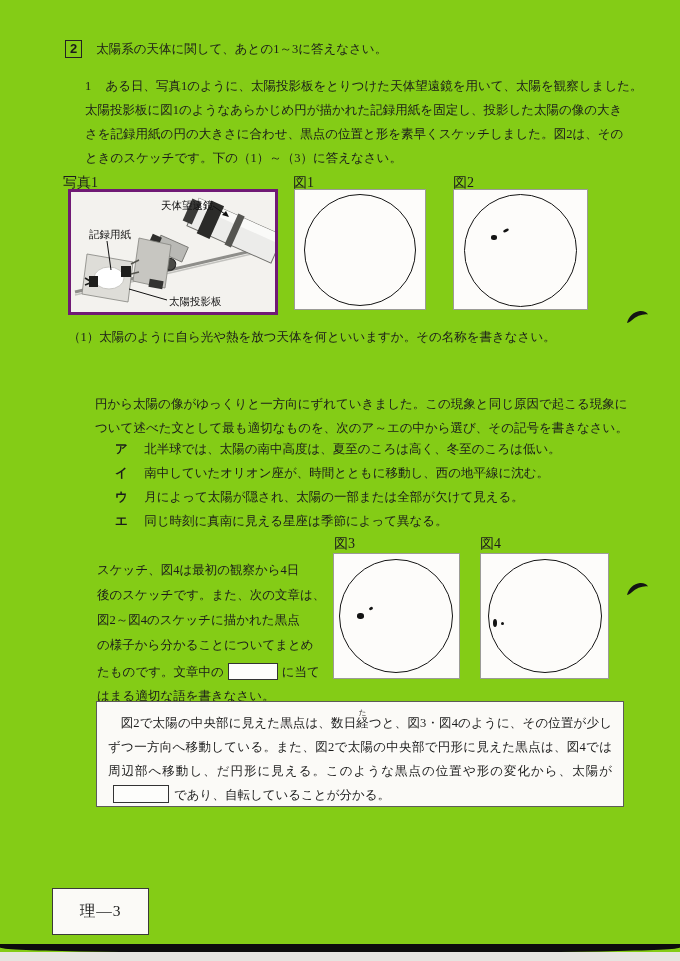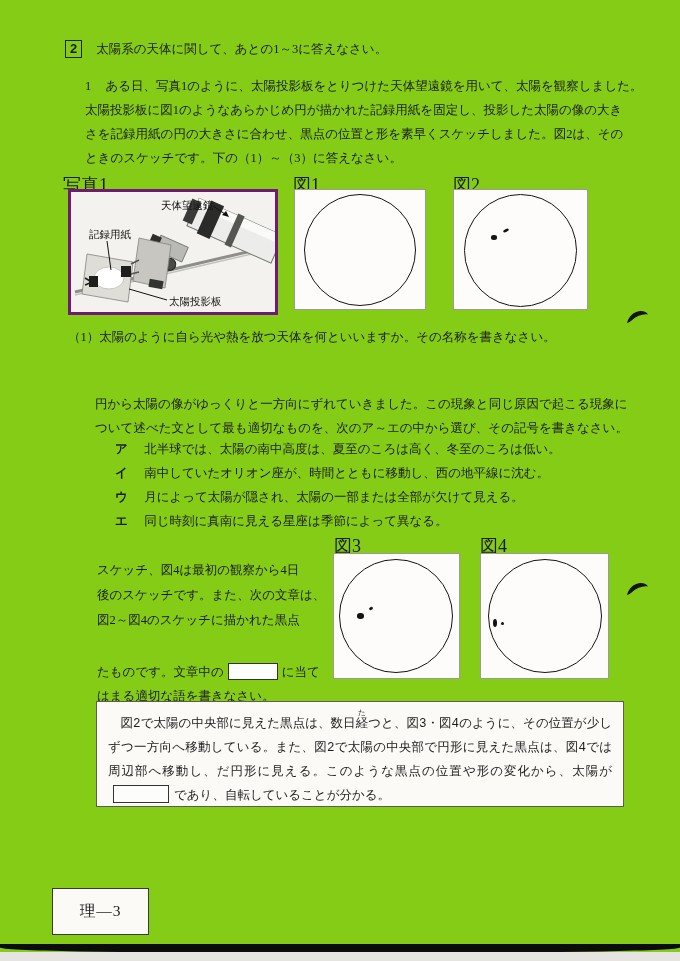--- a/index.html
+++ b/index.html
@@ -8,35 +8,35 @@
     background:#84cc16;overflow:hidden;
     font-family:"Liberation Serif","DejaVu Serif",serif;
     color:#1b1b1b;font-size:12.5px;line-height:1.2;
   }
   .abs{position:absolute;white-space:nowrap;}
   .qnum-box{
     display:inline-block;border:1.5px solid #222;width:15px;height:16px;
     text-align:center;font-weight:bold;font-size:13px;line-height:16px;
     font-family:"Liberation Sans","DejaVu Sans",sans-serif;
   }
-  .fig-label{font-size:18px;}
+  .fig-label{font-size:14px;}
   .figbox{position:absolute;border:1px solid #9b9b97;background:#fdfcfa;}
   .sun-circle{position:absolute;border:1.4px solid #141414;border-radius:50%;}
   .sunspot{position:absolute;background:#131313;}
   .opt-key{
     display:inline-block;width:26px;font-weight:bold;
     font-family:"Liberation Sans","DejaVu Sans",sans-serif;
   }
   .summary-box{
     position:absolute;left:96px;top:701px;width:526px;height:104px;
     border:1px solid #5c5c58;background:#fbfaf7;
   }
   .summary-box p{
     margin:7px 11px;line-height:24px;font-size:12.5px;
-    text-align:justify;white-space:normal;font-family:Liberation Mono, monospace;
+    text-align:justify;white-space:normal;
   }
   .blank-box{
     display:inline-block;border:1px solid #333;background:#fdfdfb;
     vertical-align:-4px;
   }
   .blank-sm{width:48px;height:15px;margin:0 4px;}
   .blank-lg{width:54px;height:16px;margin:0 5px;}
   ruby rt{font-size:7.5px;color:#1b1b1b;}
   .footer-box{
     position:absolute;left:52px;top:888px;width:95px;height:45px;
@@ -145,20 +145,21 @@
     <span>月によって太陽が隠され、太陽の一部または全部が欠けて見える。</span>
   </div>
   <div class="abs" style="left:115px;top:514px;">
     <span class="opt-key">エ</span>
     <span>同じ時刻に真南に見える星座は季節によって異なる。</span>
   </div>
 
   <div class="abs" style="left:97px;top:563px;">スケッチ、図4は最初の観察から4日</div>
   <div class="abs" style="left:97px;top:588px;">後のスケッチです。また、次の文章は、</div>
   <div class="abs" style="left:97px;top:613px;">図2～図4のスケッチに描かれた黒点</div>
+  <div class="abs" style="left:97px;top:638px;">の様子から分かることについてまとめ</div>
   <div class="abs" style="left:97px;top:663px;">
     <span>たものです。文章中の</span><span class="blank-box blank-sm"></span><span>に当て</span>
   </div>
   <div class="abs" style="left:97px;top:689px;">はまる適切な語を書きなさい。</div>
 
   <div class="abs fig-label" style="left:334px;top:536px;">図3</div>
   <div class="abs fig-label" style="left:480px;top:536px;">図4</div>
 
   <div class="figbox" style="left:333px;top:553px;width:125px;height:124px;">
     <div class="sun-circle" style="left:5px;top:5px;width:112px;height:112px;"></div>

